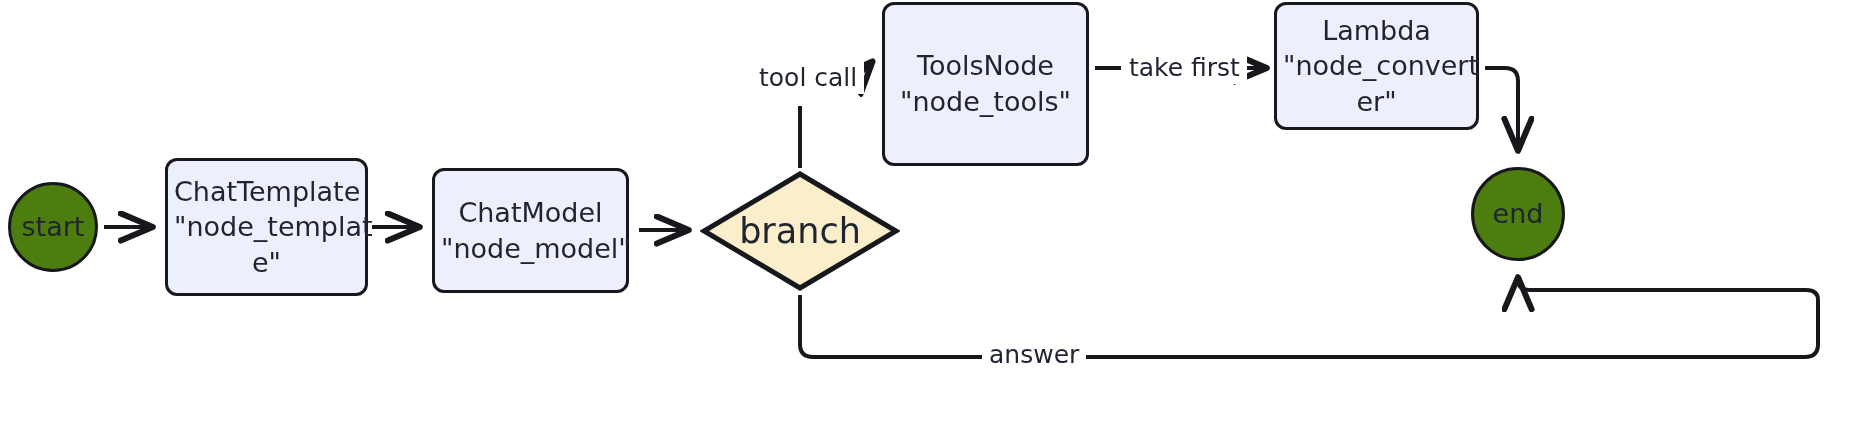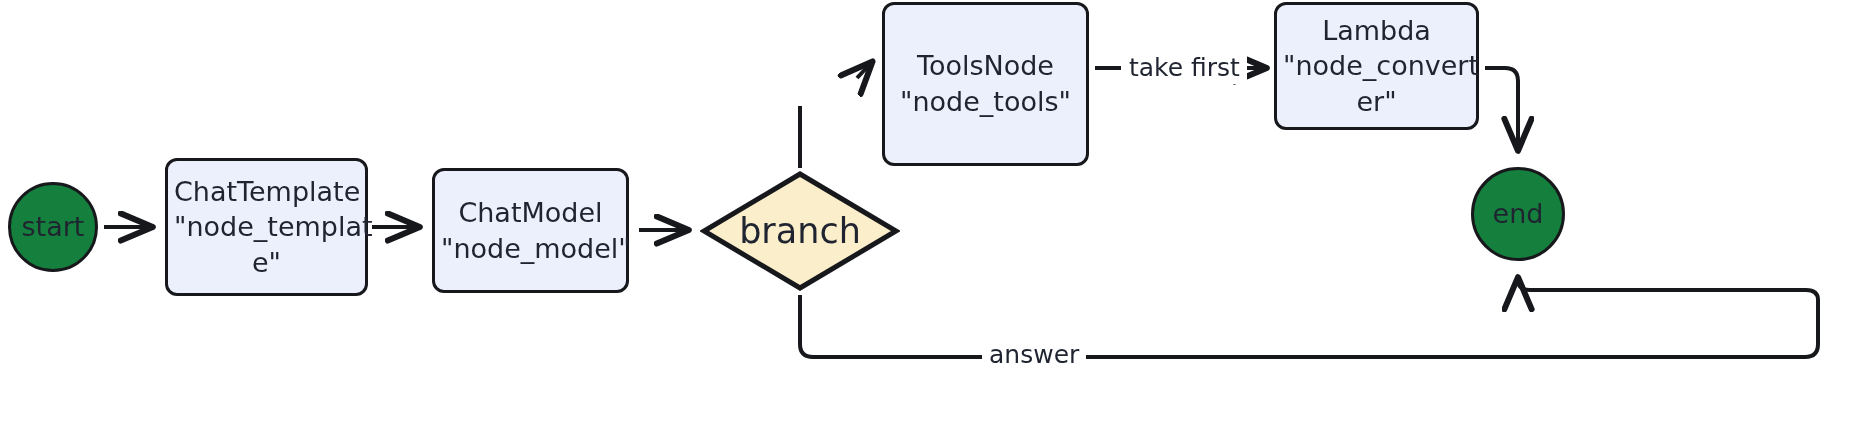--- a/index.html
+++ b/index.html
@@ -29,21 +29,21 @@
     box-sizing: border-box;
     display: flex;
     align-items: center;
     justify-content: center;
     text-align: center;
     color: #1f2430;
     z-index: 3;
   }
   .node-terminal {
     border-radius: 50%;
-    background: #15803d;
+    background: #4d7c0f;
     border: 3px solid #17181c;
     font-size: 27px;
     line-height: 1.25;
     align-items: center;
   }
   .node-process {
     border-radius: 12px;
     background: #eceffc;
     border: 3px solid #17181c;
     font-size: 27px;
@@ -151,18 +151,19 @@
   <div class="node node-terminal" style="left:1471px; top:167px; width:94px; height:94px;">
     <span class="label-text">end</span>
   </div>
 
   <div class="node node-process" style="left:1274px; top:2px; width:205px; height:128px;">
     <span class="label-text">Lambda
 "node_convert
 er"</span>
   </div>
 
+  <div class="edge-label" style="left:752px; top:62px;">tool call</div>
 
   <div class="edge-label" style="left:1122px; top:52px;">take first</div>
 
   <div class="edge-label" style="left:982px; top:339px;">answer</div>
 
 </div>
 
 </body></html>

